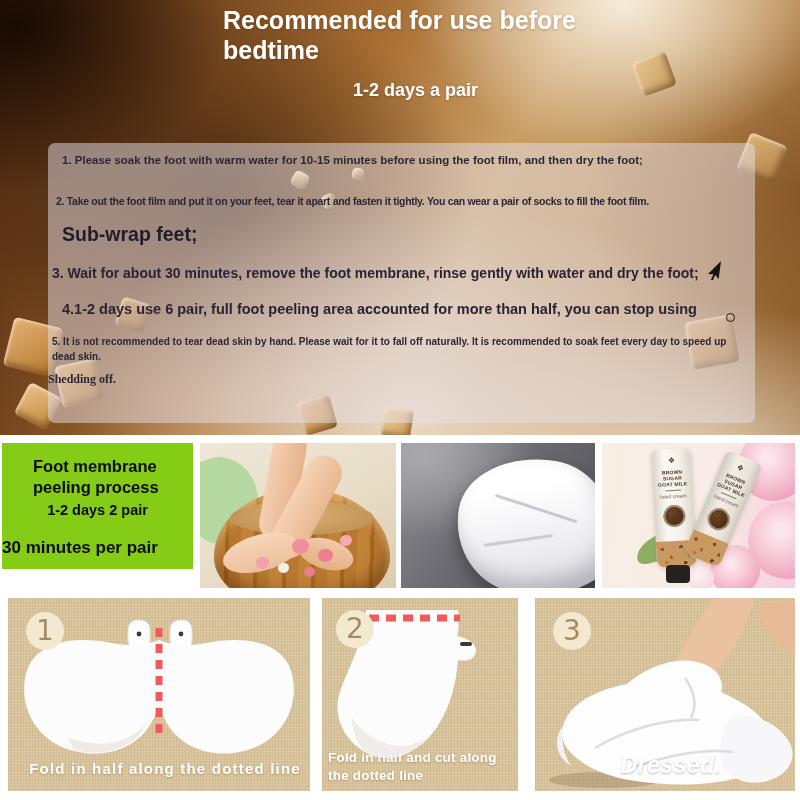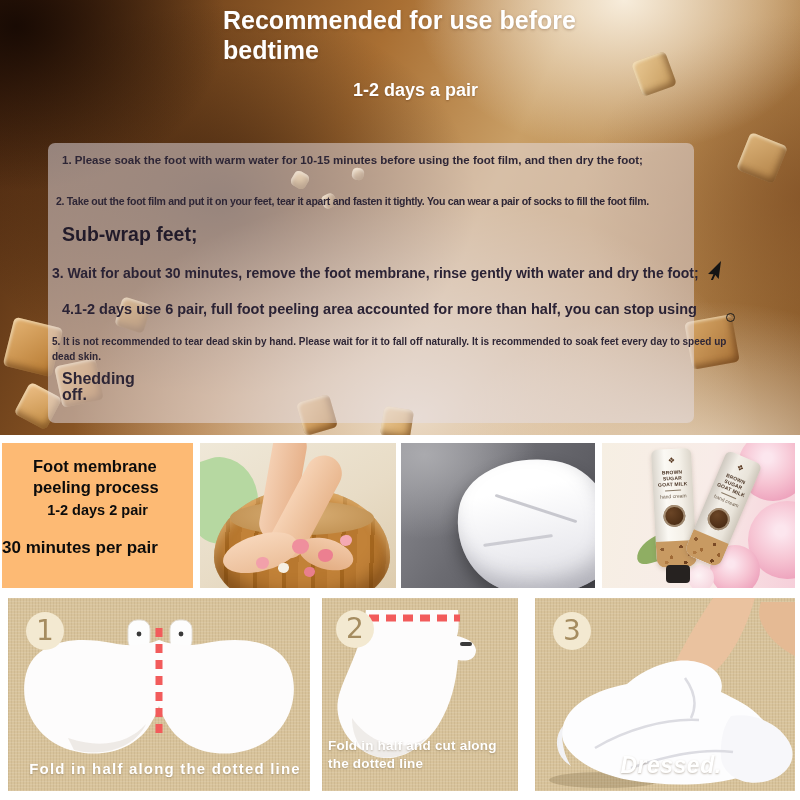--- a/index.html
+++ b/index.html
@@ -25,42 +25,42 @@
   .hero-title {
     position:absolute; left:223px; top:5px; width:400px;
     font-size:25px; line-height:30px; font-weight:bold; color:#fff;
     text-shadow:0 1px 3px rgba(90,50,20,.35);
   }
   .hero-sub {
     position:absolute; left:340px; top:80px;
     font-size:18px; font-weight:bold; color:#fff; text-shadow:0 1px 2px rgba(90,50,20,.4);margin-left:13px;
   }
   .ins-panel {
-    position:absolute; left:48px; top:143px; width:646px; height:280px;
+    position:absolute; left:48px; top:143px; width:707px; height:280px;
     background:rgba(229,223,231,.5); border-radius:7px;
   }
   .ins { position:absolute; color:#2e2636; font-weight:bold; white-space:nowrap; }
   .ins-1 { left:14px; top:11px;  font-size:11.5px; }
   .ins-2 { left:8px;  top:52px;  font-size:10.5px; letter-spacing:-0.3px; }
   .ins-sub { left:14px; top:80px; font-size:19.5px; font-weight:bold; color:#221b2a; }
   .ins-3 { left:4px;  top:122px; font-size:14px; color:#2b2335; }
   .ins-4 { left:14px; top:158px; font-size:14.5px; color:#2b2335; }
   .ins-5 { left:4px;  top:191px; font-size:10px; width:692px; white-space:normal; line-height:15px; }
-  .ins-shed { left:14px; top:228px; font-size:16px; width:86px; white-space:normal; line-height:16px; }
+  .ins-shed { left:0; top:228px; font-size:12px; width:86px; white-space:normal; line-height:16px;font-family:Liberation Serif, serif; }
   .cursor {
     position:absolute; left:708px; top:261px; width:13px; height:19px; background:#141414;
     clip-path:polygon(0 0,100% 68%,58% 70%,78% 100%,62% 100%,44% 74%,18% 95%);
     transform:scaleX(-1);
   }
   .dot-circle {
     position:absolute; left:726px; top:313px; width:9px; height:9px;
     border:1.6px solid #1c1c1c; border-radius:50%;
   }
   
-  .proc-card { position:absolute; left:2px; top:443px; width:191px; height:145px; background:#fdba74; }
+  .proc-card { position:absolute; left:2px; top:443px; width:191px; height:126px; background:#84cc16; }
   .proc-h  { position:absolute; left:31px; top:13px; width:150px; font-size:16.5px; line-height:21px; font-weight:bold; color:#0c0c0c; }
   .proc-l1 { position:absolute; left:0; top:59px; width:191px; text-align:center; font-size:14.5px; font-weight:bold; color:#0c0c0c; }
   .proc-l2 { position:absolute; left:0; top:95px; width:191px; text-align:left; font-size:17px; font-weight:bold; color:#0c0c0c; }
   .photo { position:absolute; top:443px; height:145px; overflow:hidden; }
   .ph1 { left:200px; width:196px; background:linear-gradient(150deg,#efe8d8 0%,#e8dcc6 55%,#ddccae 100%); }
   .ph2 { left:401px; width:194px;
          background:radial-gradient(160px 120px at 12% 8%, #aaaaae, rgba(170,170,174,0) 70%),
                     linear-gradient(125deg,#8d8d93 0%,#6b6b71 45%,#4d4d53 100%); }
   .ph3 { left:602px; width:193px; background:linear-gradient(100deg,#f6efe3 0%,#f8ece8 52%,#f6cfda 100%); }
   .blob { position:absolute; }
@@ -95,21 +95,21 @@
   .st1 { left:8px;   width:302px; }
   .st2 { left:322px; width:196px; }
   .st3 { left:535px; width:260px; }
   .num-badge { position:absolute; left:18px; top:14px; width:38px; height:38px; border-radius:50%;
                background:#f3e9d1; color:#a58c60; font-size:28px; line-height:38px; text-align:center;
                font-family:"DejaVu Sans",sans-serif; }
   .step svg { position:absolute; left:0; top:0; }
   .cap { position:absolute; left:0; width:100%; text-align:center; color:#fff; font-weight:bold;
          text-shadow:0 1px 2px rgba(90,70,40,.35);padding-left:12px; }
   .cap1 { bottom:14px; font-size:15px; letter-spacing:1.2px; }
-  .cap2 { bottom:18px; font-size:13.5px; text-align:left; padding:0 6px; line-height:18px; letter-spacing:.2px; }
+  .cap2 { bottom:6px; font-size:13.5px; text-align:left; padding:0 6px; line-height:18px; letter-spacing:.2px; }
   .cap3 { bottom:12px; font-size:23px; letter-spacing:.5px;font-style:italic; }
 </style>
 </head>
 <body>
 
 <div class="page">
 
   <section class="hero">
 
     <div class="cube" style="left:8px;top:322px;width:50px;height:50px;transform:rotate(14deg);background:linear-gradient(135deg,#e3b272,#b5782f);"></div>

